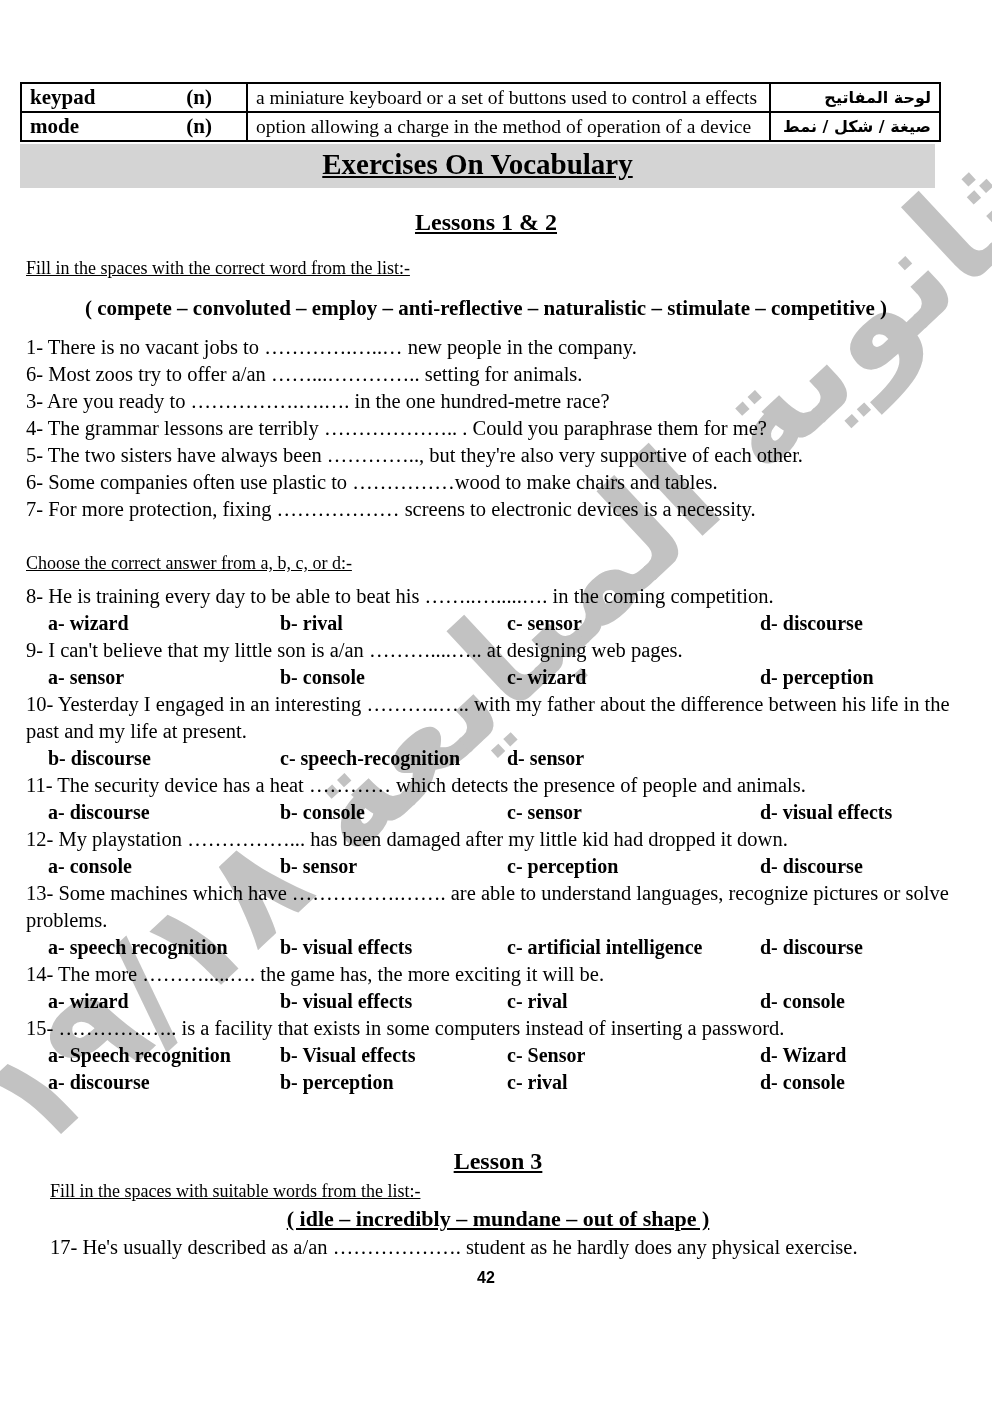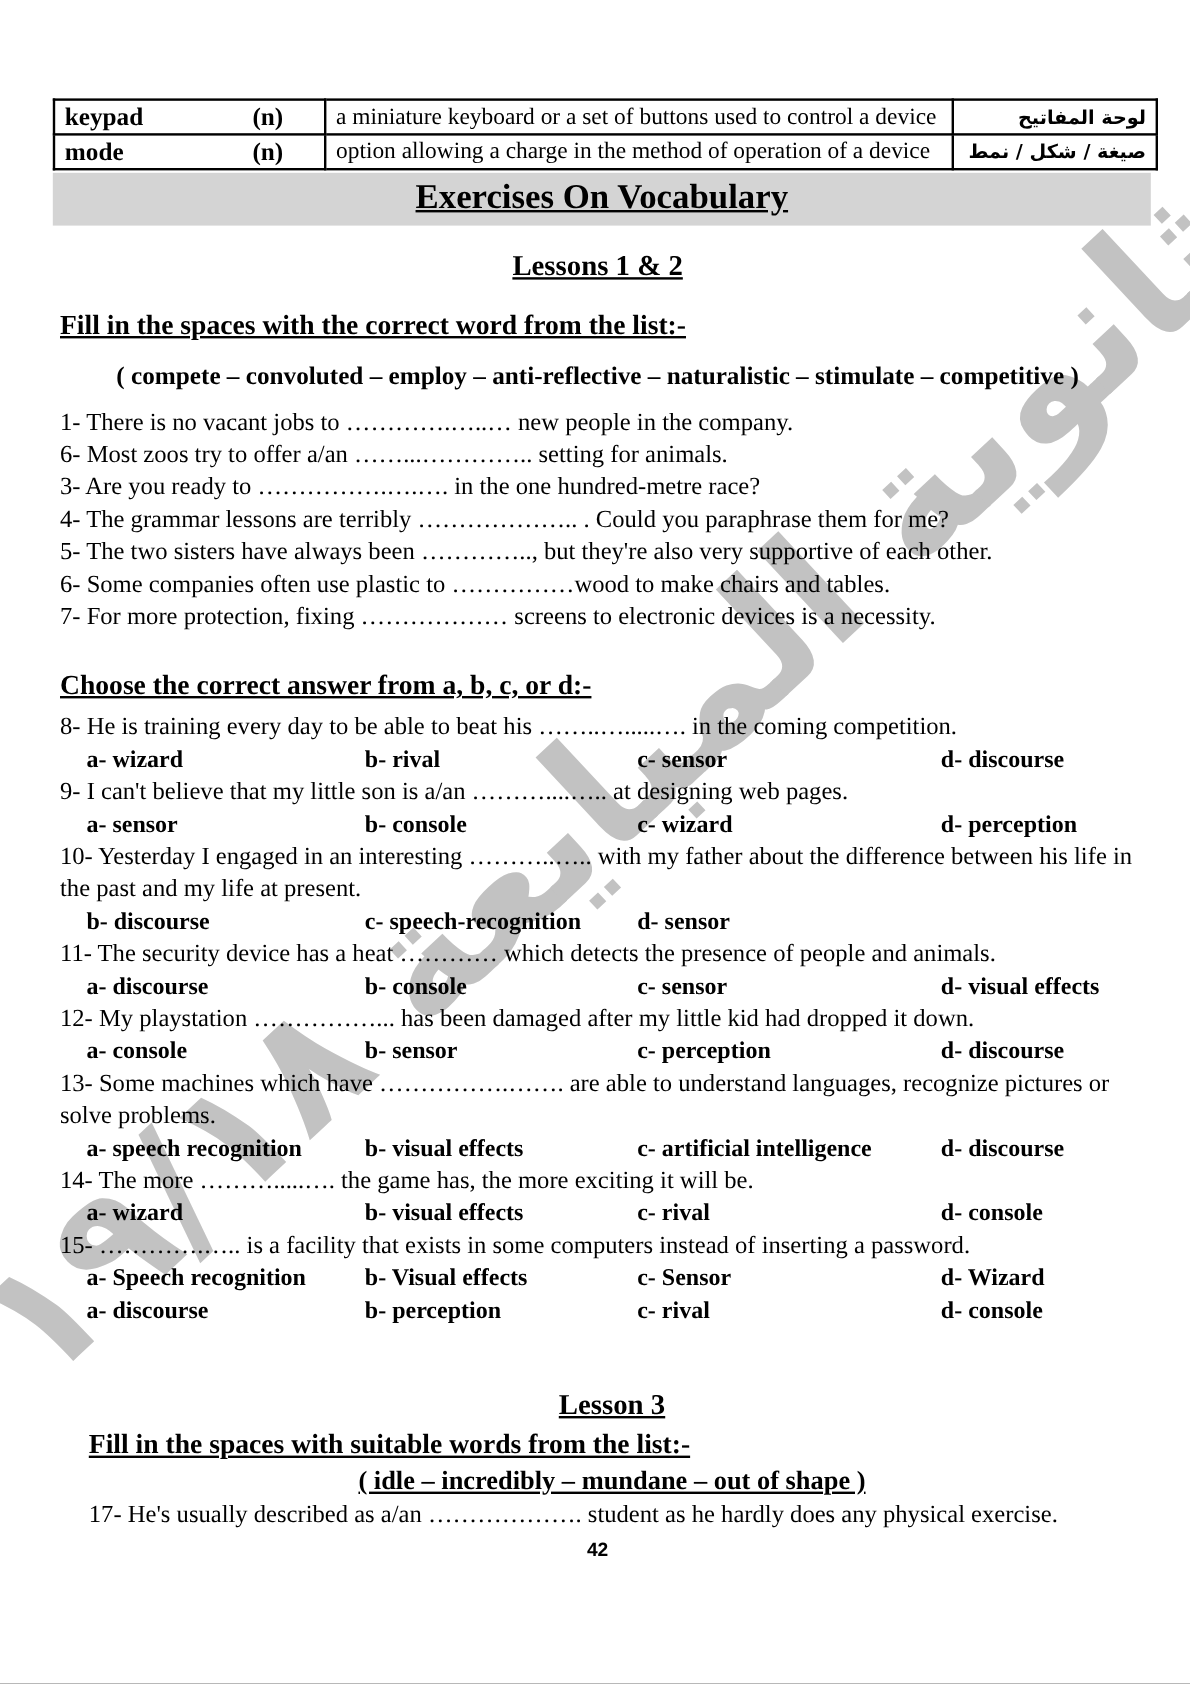--- a/index.html
+++ b/index.html
@@ -18,35 +18,35 @@
     transform:translate(-50%,-50%) rotate(-43deg);
     font-family:"DejaVu Sans", sans-serif;
     font-size:138px;
     font-weight:bold;
     color:#c2c2c2;
     white-space:nowrap;
     z-index:0;
     letter-spacing:2px;
     user-select:none;
   }
-  .content{position:relative;z-index:1;padding:82px 40px 0 44px;}
+  .content{position:relative;z-index:1;padding:82px 40px 0 20px;}
 
   
   table.vocab{border-collapse:collapse;width:915px;table-layout:fixed;}
   table.vocab td{border:2.5px solid #000;padding:0 8px;height:27px;vertical-align:middle;}
   td.cell-word{width:208px;}
   .word-inner{display:flex;justify-content:space-between;align-items:center;font-weight:bold;font-size:21px;padding-right:26px;}
   td.cell-def{width:505px;font-size:19.5px;padding:0 6px;white-space:nowrap;}
   td.cell-ar{width:152px;font-family:"DejaVu Sans",sans-serif;font-weight:bold;font-size:16px;text-align:right;direction:rtl;white-space:nowrap;}
 
   .title-bar{background:#d4d4d4;text-align:center;padding:4px 0 7px 0;margin-top:2px;width:915px;}
   .title-bar span{font-size:29px;font-weight:bold;text-decoration:underline;text-align:center;}
 
   .lesson-head{text-align:center;font-size:24px;font-weight:bold;text-decoration:underline;margin:21px 0 0 0;}
-  .instr{font-size:23px;font-weight:bold;text-decoration:underline;margin:22px 0 0 6px;}
+  .instr{font-size:18px;font-weight:normal;text-decoration:underline;margin:22px 0 0 6px;}
   .bank{text-align:center;font-weight:bold;font-size:21px;margin:17px 0 13px 0;}
   .q{font-size:20.5px;line-height:27px;margin-left:6px;font-family:Liberation Serif, serif;}
   .opts{
     display:grid;
     grid-template-columns:232px 227px 253px 1fr;
     padding-left:28px;
     font-weight:bold;font-size:20px;line-height:27px;
   }
   .mcq-instr{margin-top:30px;margin-bottom:9px;}
   .lesson3-block{margin-top:52px;margin-left:24px;}
@@ -64,21 +64,21 @@
 
     <table class="vocab">
       <tbody>
           <tr>
         <td class="cell-word">
           <span class="word-inner">
             <span>keypad</span>
             <span>(n)</span>
           </span>
         </td>
-        <td class="cell-def">a miniature keyboard or a set of buttons used to control a device</td>
+        <td class="cell-def">a miniature keyboard or a set of buttons used to control a effects</td>
         <td class="cell-ar">لوحة المفاتيح</td>
       </tr>
       <tr>
         <td class="cell-word">
           <span class="word-inner">
             <span>mode</span>
             <span>(n)</span>
           </span>
         </td>
         <td class="cell-def">option allowing a charge in the method of operation of a device</td>

